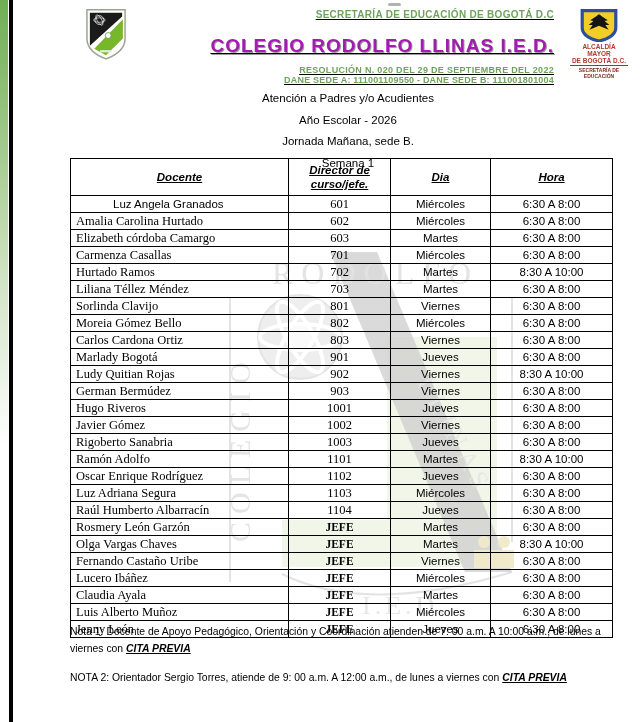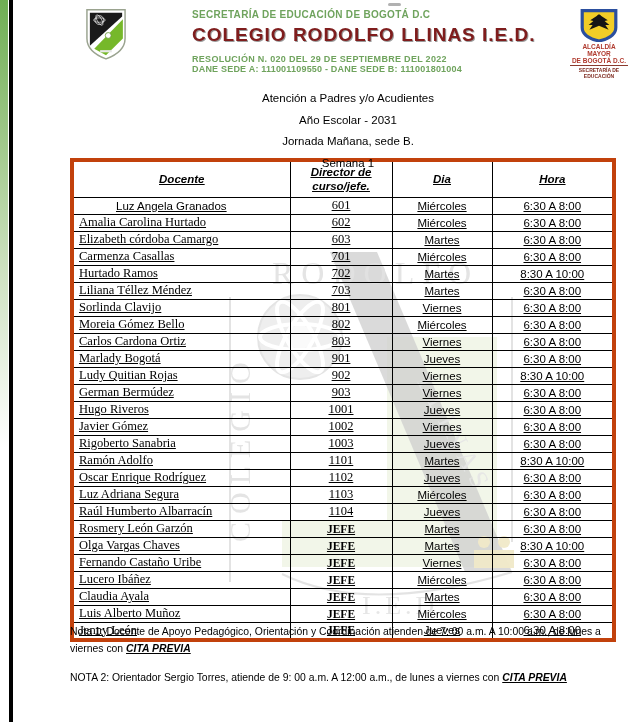--- a/index.html
+++ b/index.html
@@ -6,42 +6,42 @@
   body{width:644px;height:722px;background:#ffffff;font-family:"Liberation Sans",sans-serif;}
   .sheet{position:relative;width:644px;height:722px;background:#fff;overflow:hidden;}
 
   
   .green-edge{position:absolute;left:0;top:0;width:8px;height:722px;
     background:linear-gradient(#6fae54,#9cc686 18%,#cfe2c2 38%,#ffffff 62%);}
   .black-edge{position:absolute;left:9px;top:0;width:4px;height:722px;background:#000;}
   .smudge{position:absolute;left:388px;top:3px;width:13px;height:3px;background:#9e9e9e;border-radius:2px;opacity:.8;}
 
   
-  .hdr-text{position:absolute;left:192px;top:9px;width:372px;text-align:left;z-index:2;}
+  .hdr-text{position:absolute;left:182px;top:9px;width:372px;text-align:right;z-index:2;text-decoration:underline;}
   .hdr-line1{color:#6fa35d;font-size:10px;font-weight:bold;letter-spacing:.3px;}
-  .hdr-school{color:#7f1d1d;font-size:19px;font-weight:800;letter-spacing:1px;
-    text-shadow:1px 1px 0 #9b9b9b;margin-top:4px;white-space:nowrap;}
+  .hdr-school{color:#a21caf;font-size:19px;font-weight:800;letter-spacing:1px;
+    text-shadow:1px 1px 0 #9b9b9b;margin-top:15px;white-space:nowrap;}
   .hdr-line3{color:#6fa35d;font-size:9px;font-weight:600;letter-spacing:.3px;margin-top:8px;}
   .hdr-line4{color:#6fa35d;font-size:9px;font-weight:600;letter-spacing:.2px;}
   .crest{position:absolute;left:84px;top:7px;z-index:2;}
   .city-logo{position:absolute;left:570px;top:8px;width:58px;text-align:center;z-index:2;}
   .city-cap1{color:#b03a2e;font-size:6.5px;font-weight:bold;line-height:7px;margin-top:1px;}
   .city-cap2{color:#7e2a1f;font-size:5px;font-weight:bold;border-top:1px solid #8b3a2e;margin-top:1px;padding-top:1px;}
 
   
   .doc-titles{position:absolute;left:70px;top:74px;width:556px;text-align:center;z-index:2;margin-top:14px;}
   .doc-title-line{font-size:11.5px;color:#000;line-height:21.5px;}
 
   
   .watermark{position:absolute;left:212px;top:242px;width:310px;height:395px;z-index:0;pointer-events:none;}
 
   
   table.sched{position:absolute;left:70px;top:158px;width:542px;z-index:1;
     border-collapse:collapse;table-layout:fixed;background:transparent;}
-  table.sched{border:4px solid #c2410c;text-decoration:underline;}
+  table.sched{border:1px solid #c2410c;}
   .sched th,.sched td{border:1px solid #000;overflow:hidden;white-space:nowrap;padding:0;vertical-align:middle;}
   .sched thead tr{height:37px;}
   .sched tbody tr{height:17px;}
   .sched th{font-family:"Liberation Sans",sans-serif;font-size:11.5px;font-weight:bold;
     font-style:italic;text-decoration:underline;text-align:center;}
   td.td-name{font-family:"Liberation Serif",serif;font-size:12.5px;text-align:left;padding-left:5px;}
   td.sans-name{font-family:"Liberation Sans",sans-serif;font-size:11.5px;padding-left:42px;}
   td.serif-center{font-family:"Liberation Serif",serif;font-size:12.5px;text-align:center;}
   td.jefe{font-size:11.5px;font-weight:bold;}
   td.sans-center{font-family:"Liberation Sans",sans-serif;font-size:11.5px;text-align:center;}
@@ -91,21 +91,21 @@
     </svg>
     <div class="city-cap1">
       <span>ALCALDÍA MAYOR</span><br>
       <span>DE BOGOTÁ D.C.</span>
     </div>
     <div class="city-cap2">SECRETARÍA DE EDUCACIÓN</div>
   </div>
 
   <div class="doc-titles">
     <div class="doc-title-line">Atención a Padres y/o Acudientes</div>
-    <div class="doc-title-line">Año Escolar - 2031</div>
+    <div class="doc-title-line">Año Escolar - 2026</div>
     <div class="doc-title-line">Jornada Mañana, sede B.</div>
     <div class="doc-title-line">Semana 1</div>
   </div>
 
   <div class="watermark">
     <svg width="310" height="395" viewBox="0 0 310 395">
       <g opacity="0.5">
         <line x1="18" y1="55" x2="18" y2="340" stroke="#c9c9c9" stroke-width="2"></line>
         <line x1="300" y1="55" x2="300" y2="300" stroke="#c9c9c9" stroke-width="2"></line>
         <path d="M70,332 Q155,374 300,330" stroke="#c9c9c9" stroke-width="2" fill="none"></path>

